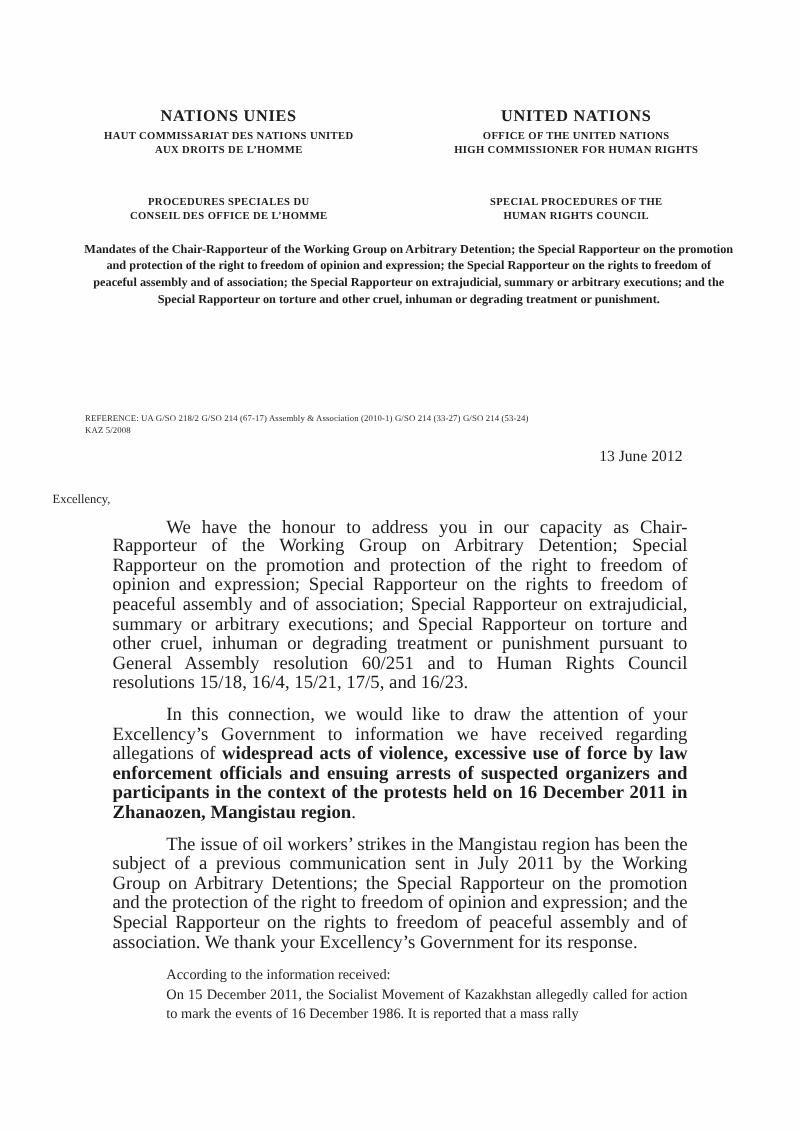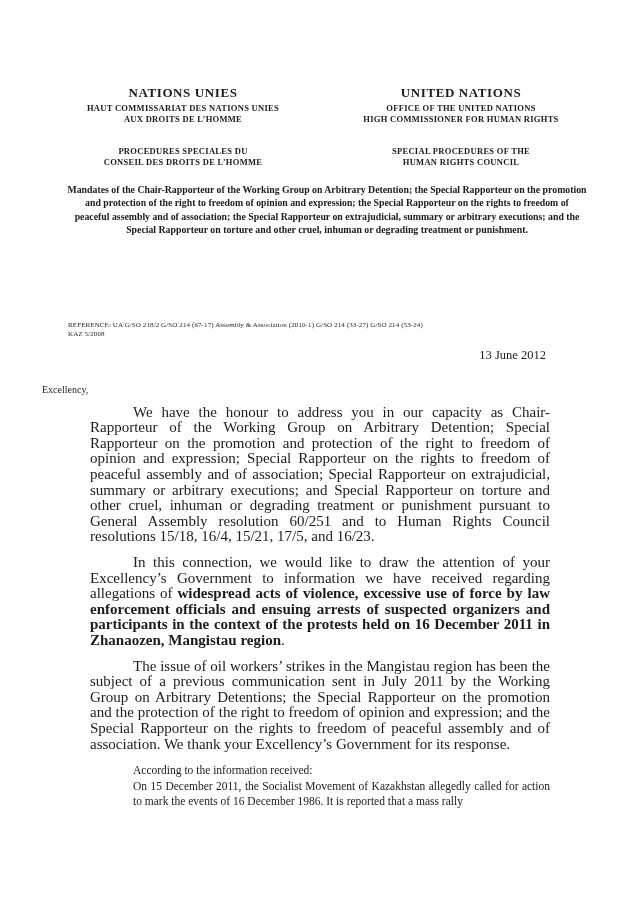--- a/index.html
+++ b/index.html
@@ -33,21 +33,21 @@
     line-height: 15px;
     margin-bottom: 3px;
   }
   .lh-sub {
     font-size: 8.5px;
     font-weight: bold;
     letter-spacing: 0.3px;
     line-height: 11px;
   }
   .lh-section {
-    margin-top: 21px;
+    margin-top: 31px;
   }
   
   .mandates {
     margin: 15px 53px 0 67px;
     font-size: 9.8px;
     font-weight: bold;
     line-height: 13.4px;
     text-align: center;
   }
   
@@ -90,24 +90,24 @@
   }
 </style>
 </head>
 <body>
 
 <div class="page">
 
   <div class="letterhead">
     <div class="lh-col">
       <div class="lh-title">NATIONS UNIES</div>
-      <div class="lh-sub">HAUT COMMISSARIAT DES NATIONS UNIES</div>
+      <div class="lh-sub">HAUT COMMISSARIAT DES NATIONS UNITED</div>
       <div class="lh-sub">AUX DROITS DE L’HOMME</div>
       <div class="lh-sub lh-section">PROCEDURES SPECIALES DU</div>
-      <div class="lh-sub">CONSEIL DES DROITS DE L’HOMME</div>
+      <div class="lh-sub">CONSEIL DES OFFICE DE L’HOMME</div>
     </div>
     <div class="lh-col">
       <div class="lh-title">UNITED NATIONS</div>
       <div class="lh-sub">OFFICE OF THE UNITED  NATIONS</div>
       <div class="lh-sub">HIGH COMMISSIONER FOR HUMAN RIGHTS</div>
       <div class="lh-sub lh-section">SPECIAL PROCEDURES OF THE</div>
       <div class="lh-sub">HUMAN RIGHTS COUNCIL</div>
     </div>
   </div>
 

